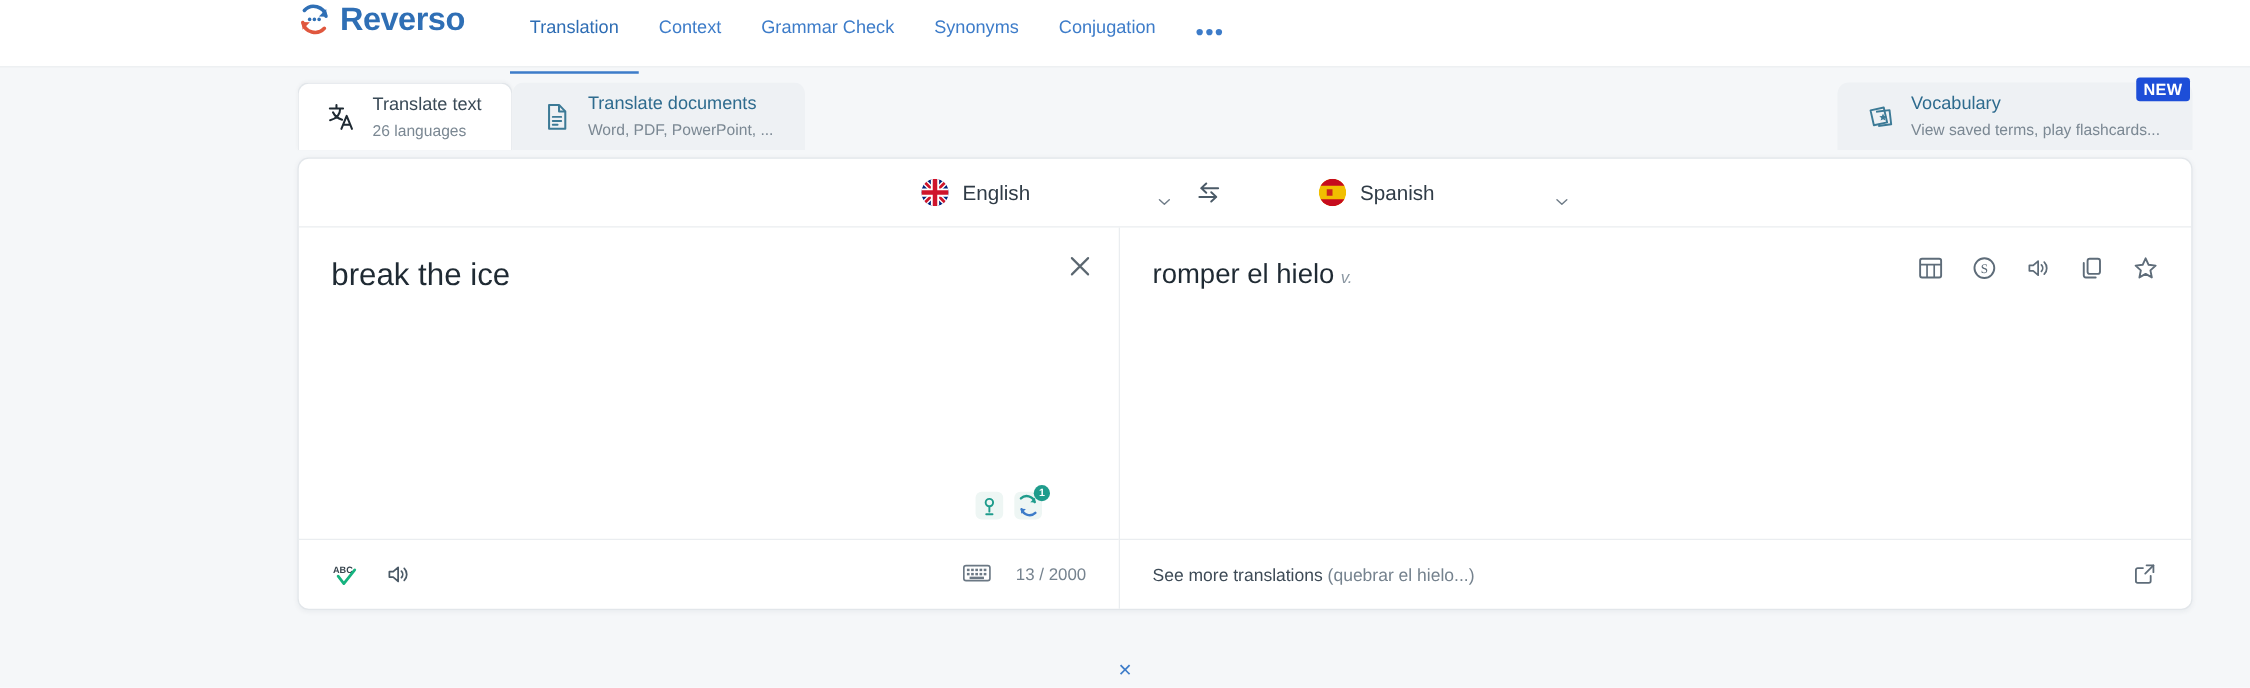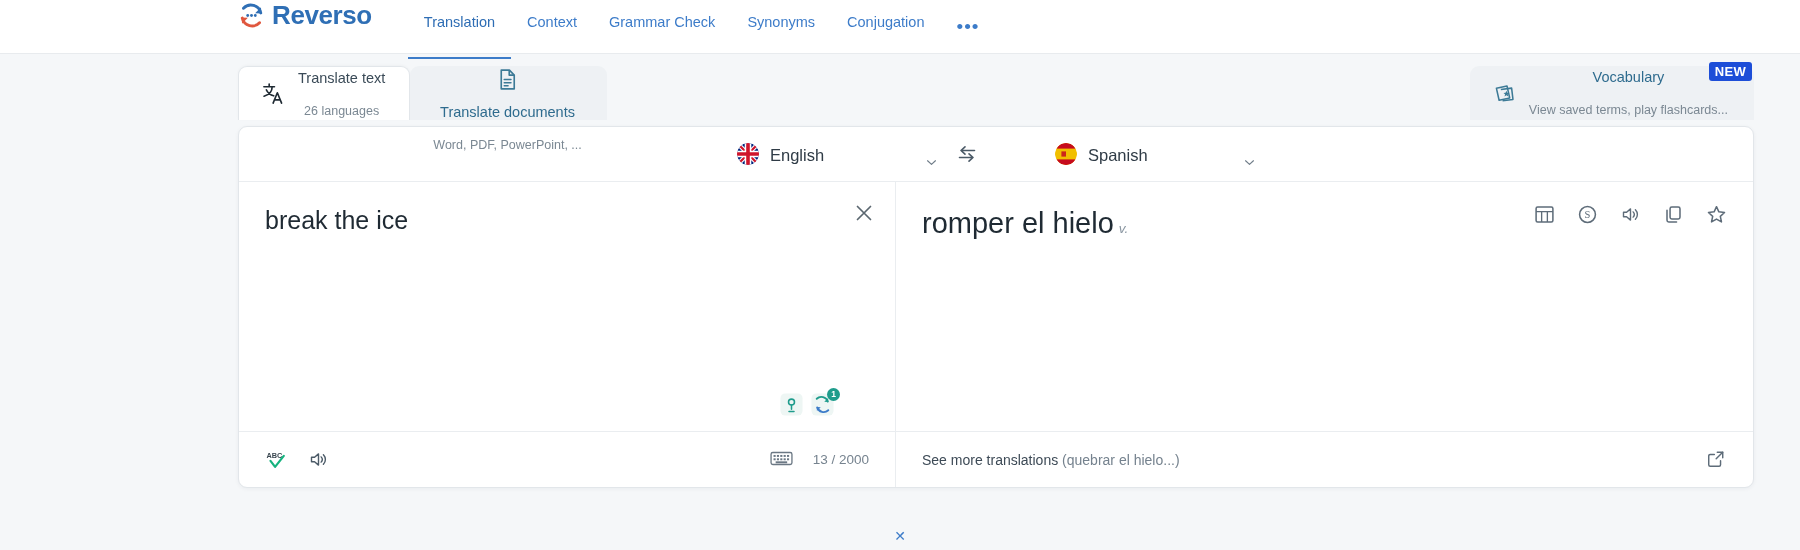--- a/index.html
+++ b/index.html
@@ -63,23 +63,23 @@
   .tab-card {
     height: 54px; margin-top: 12px; border-radius: 9px 9px 0 0;
     display: flex; align-items: center; gap: 12px; padding: 0 24px 0 22px;
     cursor: pointer;
   }
   .tab-card.active {
     background: #ffffff;
     border: 1px solid #e2e6ea; border-bottom: none;
     box-shadow: 0 -1px 3px rgba(0,0,0,.03);
   }
-  .tab-card.inactive { background: #eef1f4; border: 1px solid transparent; flex-direction: column; }
+  .tab-card.inactive { background: #eef1f4; border: 1px solid transparent; }
   .tab-icon { width: 25px; height: 25px; flex: 0 0 25px; }
-  .tab-txt { display: flex; flex-direction: column; gap: 18px; text-align: center; }
+  .tab-txt { display: flex; flex-direction: column; gap: 6px; }
   .tab-title { font-size: 14.5px; color: #3a4a57; }
   .tab-title.link { color: #2e6b8e; }
   .tab-sub { font-size: 12.5px; color: #7b8893; }
   .tabs-spacer { flex: 1; }
 
   .vocab-card {
     position: relative; height: 54px; margin-top: 12px;
     background: #eef1f4; border-radius: 9px 9px 0 0;
     display: flex; align-items: center; gap: 12px; padding: 0 26px 0 22px;
     cursor: pointer; min-width: 258px;
@@ -116,21 +116,21 @@
   .panes { flex: 1; display: flex; min-height: 0; }
   .pane { display: flex; flex-direction: column; min-width: 0; position: relative; }
   .pane.src { flex: 0 0 657px; border-right: 1px solid #eaedf0; }
   .pane.dst { flex: 1; }
   .pane-body { flex: 1; position: relative; padding: 22px 26px 0 26px; min-height: 0;}
   .src-text {
     font-size: 25px; color: #1f2a33; line-height: 1.35; font-weight: 400;
     border: none; outline: none; background: transparent; width: 100%;
     font-family: inherit; resize: none; height: 150px;
   }
-  .dst-text { font-size: 29px; color: #1f2a33; line-height: 1.35; }
+  .dst-text { font-size: 22px; color: #1f2a33; line-height: 1.35; }
   .dst-pos { font-size: 13.5px; color: #8c98a3; font-style: italic; margin-left: 5px; }
   .clear-x {
     position: absolute; top: 20px; right: 20px; width: 22px; height: 22px;
     cursor: pointer;
   }
   .dst-tools {
     position: absolute; top: 22px; right: 26px; display: flex;
     align-items: center; gap: 22px;
   }
   .tool-ic { width: 21px; height: 21px; cursor: pointer; }

